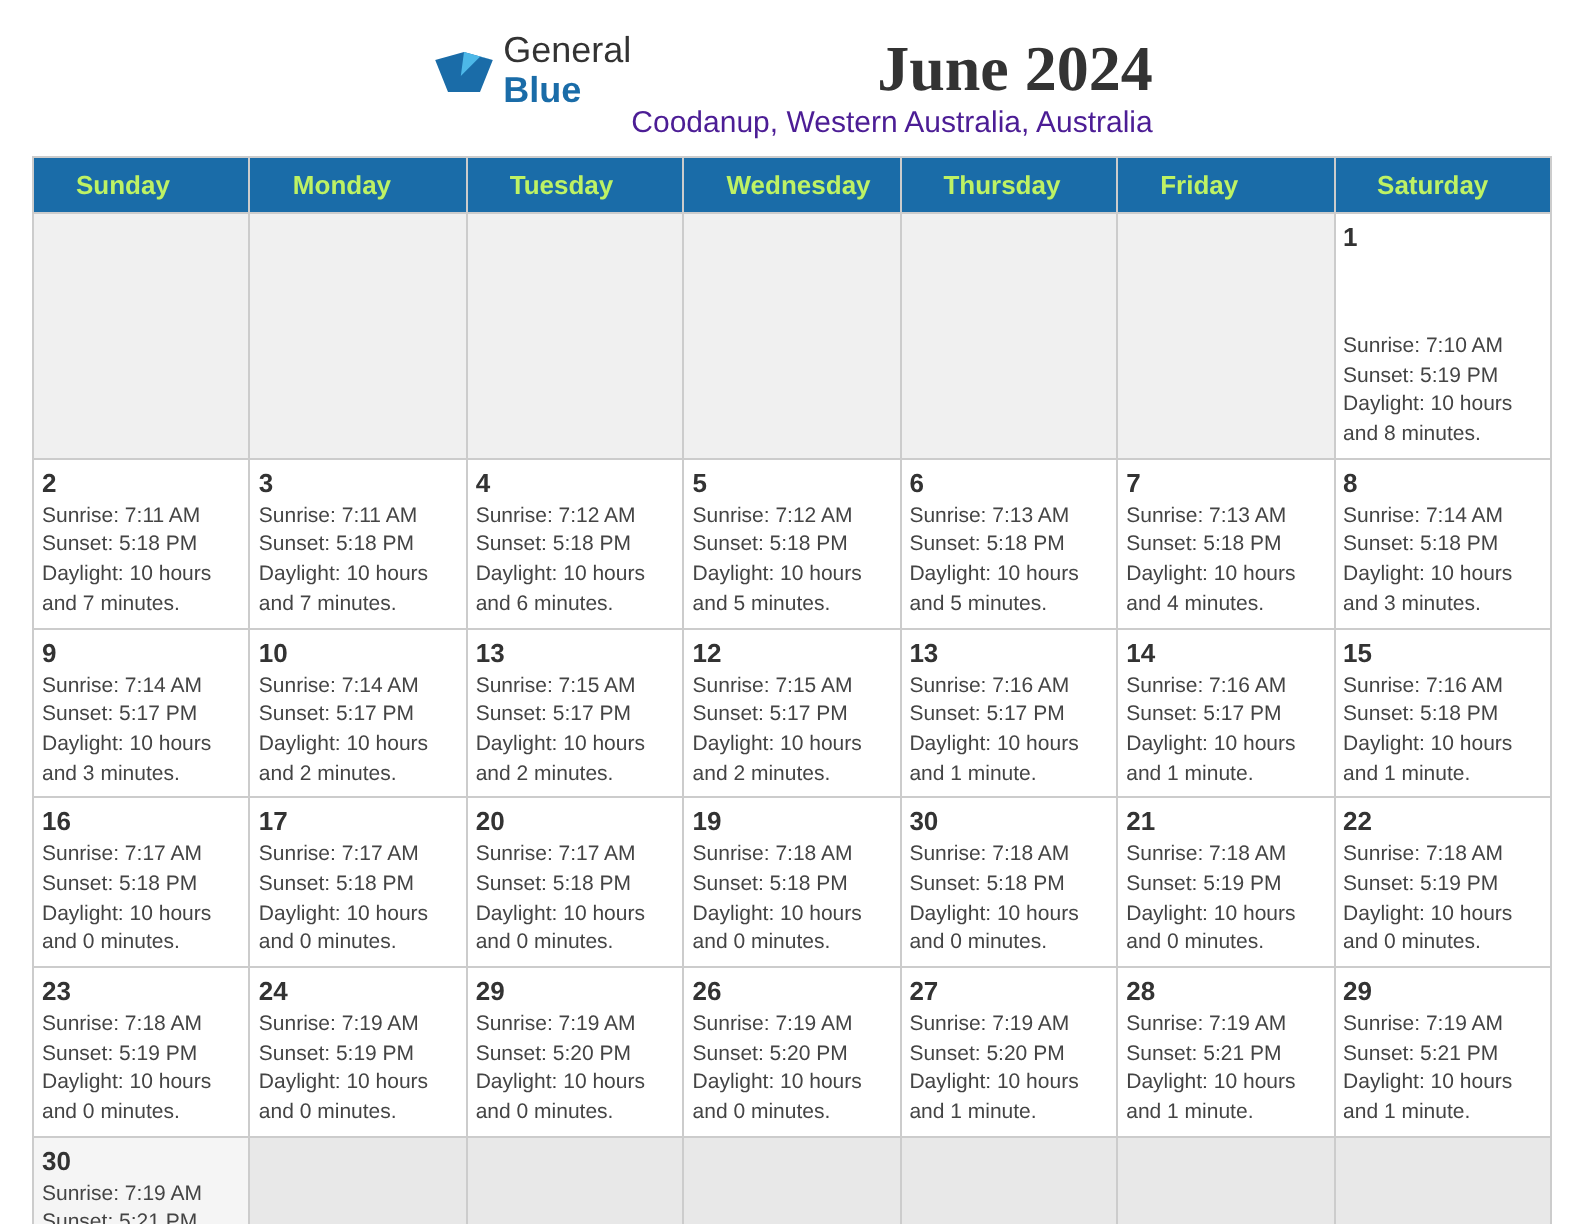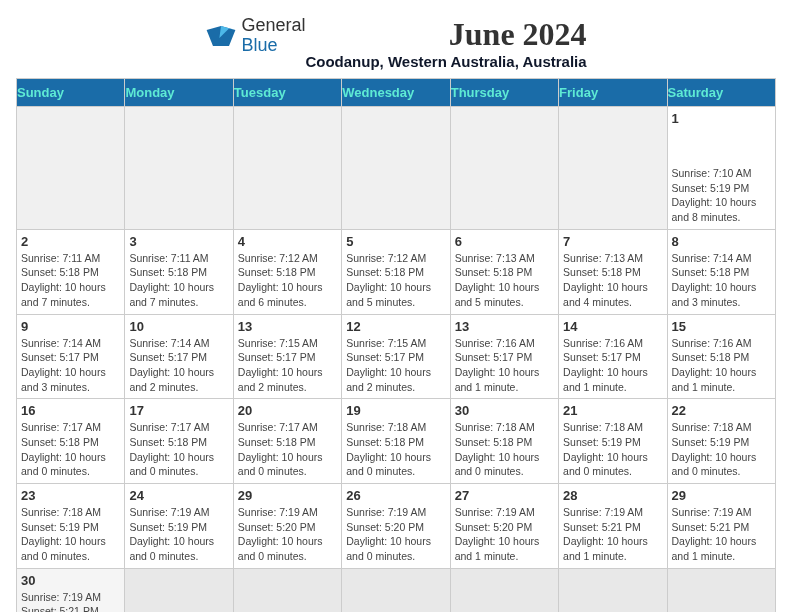--- a/index.html
+++ b/index.html
@@ -22,51 +22,50 @@
       gap: 4px;
     }
     .logo-text {
       font-size: 18px;
       font-weight: normal;
       color: #333;
       line-height: 1.1;
     }
     .logo-text span {
       color: #1a6ca8;
-      font-weight: normal;
+      font-weight: bold;
     }
     .logo-icon {
       width: 32px;
       height: 28px;
     }
     .title-block {
       text-align: right;
     }
     .month-title {
       font-size: 32px;
       font-weight: bold;
       color: #333;
       font-family: Liberation Serif, serif;
     }
     .location-title {
       font-size: 15px;
-      color: #0f172a;
-      font-weight: bold;
+      color: #4c1d95;
     }
     table {
       width: 100%;
       border-collapse: collapse;
       table-layout: fixed;
     }
     thead tr th {
       background: #1a6ca8;
-      color: #5eead4;
+      color: #bef264;
       font-size: 13px;
       font-weight: bold;
-      padding: 6px 0;
+      padding: 6px 21px;
       text-align: left;
       border: 1px solid #ccc;
     }
     tbody tr td {
       border: 1px solid #ccc;
       vertical-align: top;
       padding: 4px;
       font-size: 11px;
       color: #333;
       background: #fff;

